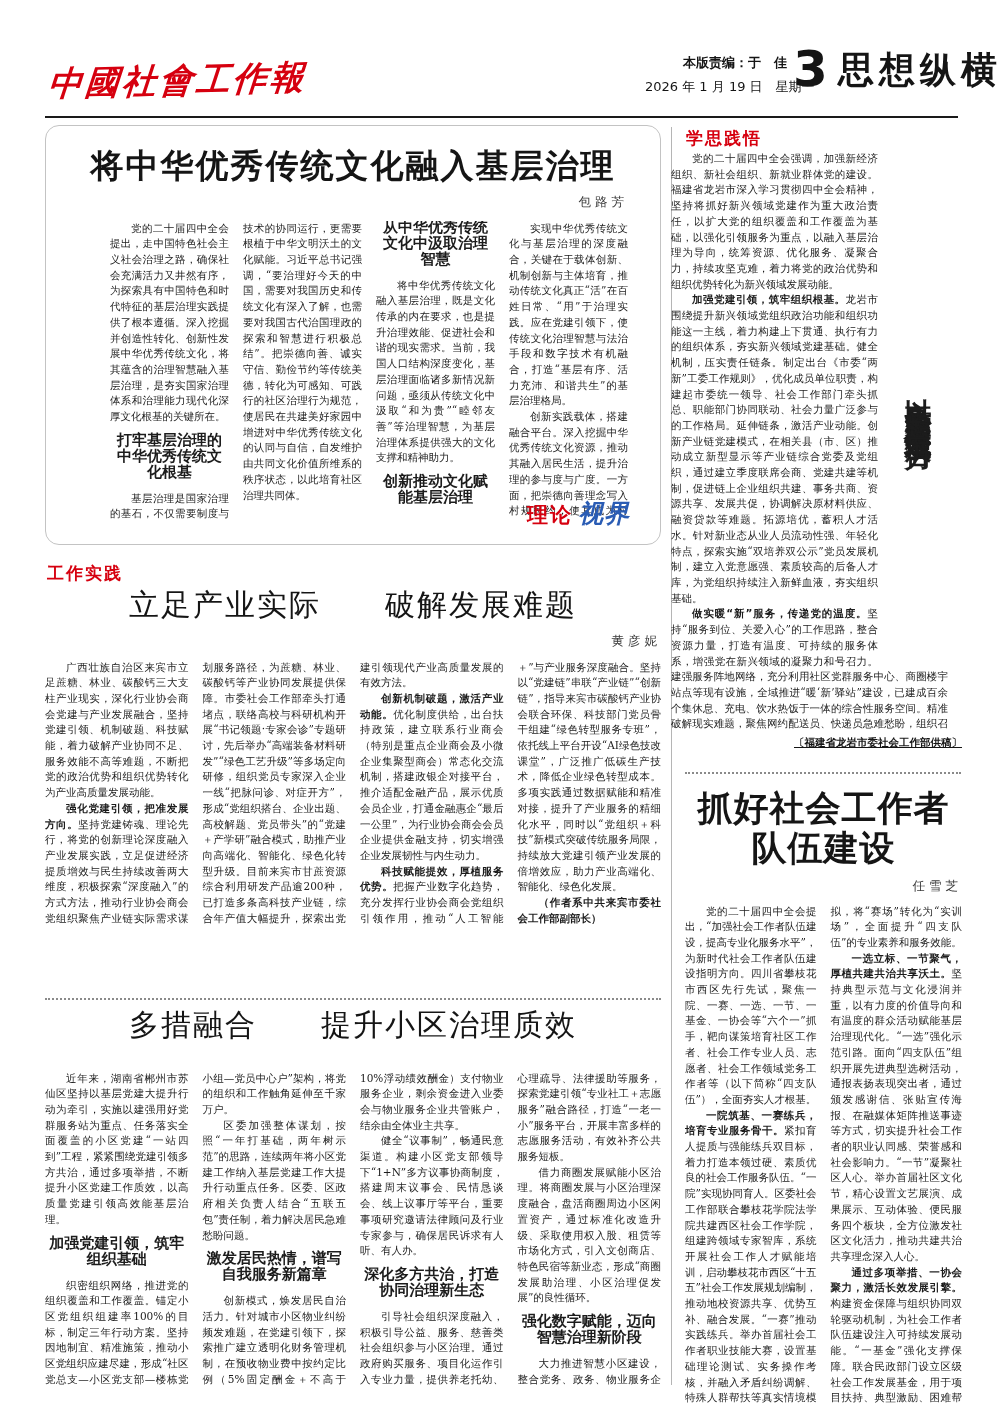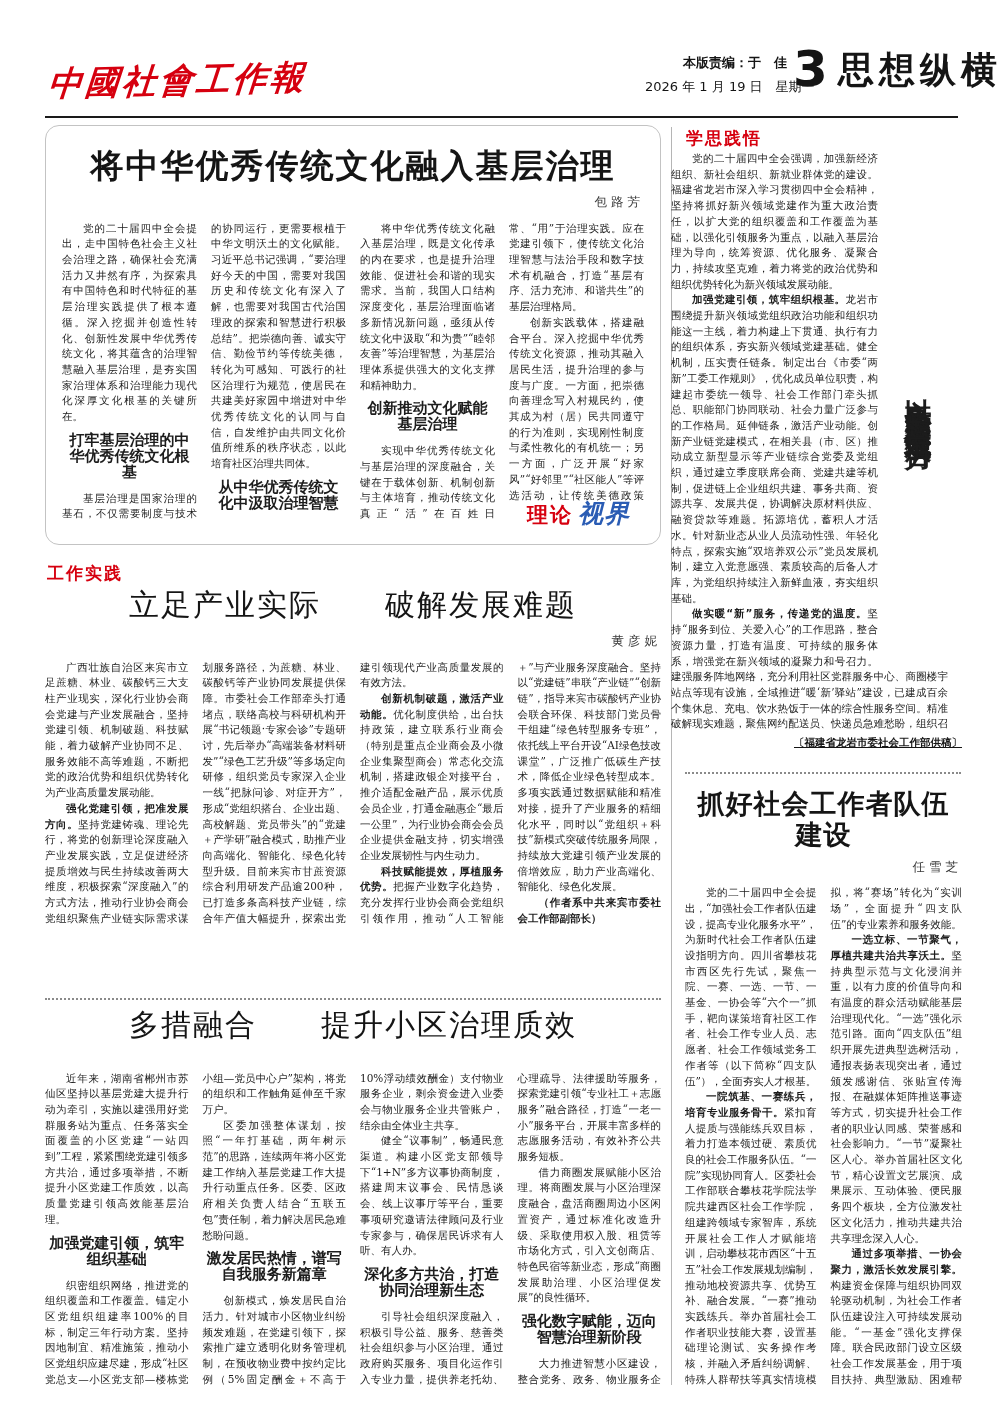--- a/index.html
+++ b/index.html
@@ -54,27 +54,27 @@
     margin:9px 4px; text-indent:0 !important;
   }
   .plead { font-weight:bold; font-family:"DejaVu Sans","Liberation Sans",sans-serif; }
   .attr { font-weight:bold; }
   .byline { text-align:right; font-size:12.5px; color:#3a3a3a; letter-spacing:4px; }
 
   
   .theory-box {
     position:absolute; left:45px; top:125px; width:616px; height:420px;
     border:1px solid #c3c3c3; border-radius:14px; box-sizing:border-box;
-    padding:16px 16px 12px;
+    padding:16px 32px 12px;
   }
   .t-main {
     text-align:center; font-size:33px; font-weight:bold; letter-spacing:2px;
     margin:4px 0 8px; line-height:1.2;
   }
-  .theory-body { height:306px; margin-top:10px; }
+  .theory-body { height:306px; margin-top:10px;margin-left:32px; }
   .theory-logo { position:absolute; right:30px; bottom:14px; white-space:nowrap; }
   .tl-red  { color:#d6000f; font-weight:bold; font-size:21px; letter-spacing:2px;
              font-family:"DejaVu Sans","Liberation Sans",sans-serif; }
   .tl-blue { color:#2a5cb4; font-weight:bold; font-style:italic; font-size:25px; letter-spacing:1px; }
 
   
   .sec-label {
     position:absolute; color:#d6000f; font-weight:bold; font-size:17px; letter-spacing:2px;
     font-family:"DejaVu Sans","Liberation Sans",sans-serif; white-space:nowrap;
   }
@@ -102,21 +102,21 @@
     font-size:27px; font-weight:bold; letter-spacing:3px; line-height:60px;
     text-align:center;
   }
   .xuesi-attr {
     position:absolute; left:685px; top:736px; width:277px;
     text-align:right; font-weight:bold; font-size:10.5px;text-decoration:underline;
   }
 
   
   .art5 { position:absolute; left:685px; top:788px; width:277px; }
-  .t-right { text-align:center; font-size:27px; font-weight:bold; letter-spacing:1px; margin:0 0 9px; line-height:1.15; }
+  .t-right { text-align:center; font-size:35px; font-weight:bold; letter-spacing:1px; margin:0 0 9px; line-height:1.15; }
   .art5-body { height:505px; margin-top:9px; }
 </style>
 </head>
 <body>
 
 <div class="page">
 
   <div class="masthead">中國社會工作報</div>
   <div class="editor-line">本版责编：于　佳</div>
   <div class="date-line">2026 年 1 月 19 日　星期一</div>

